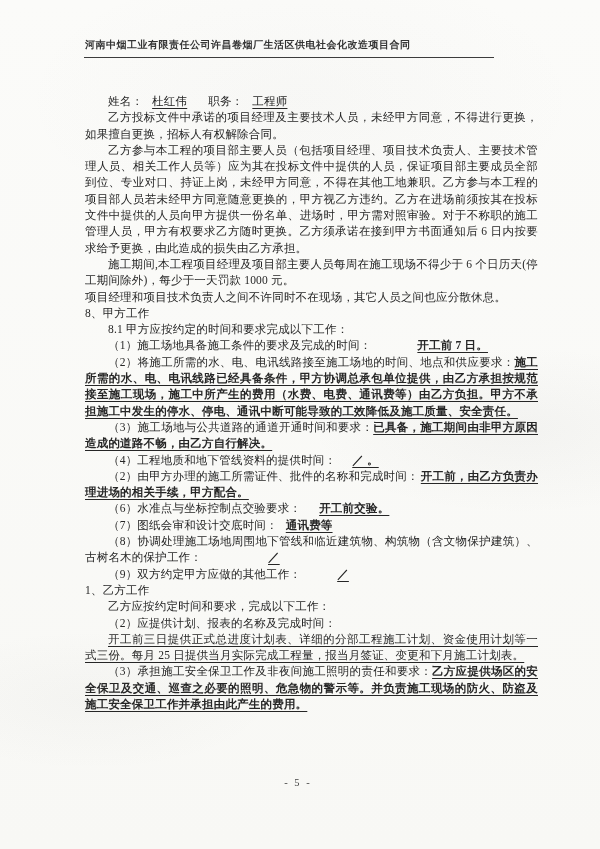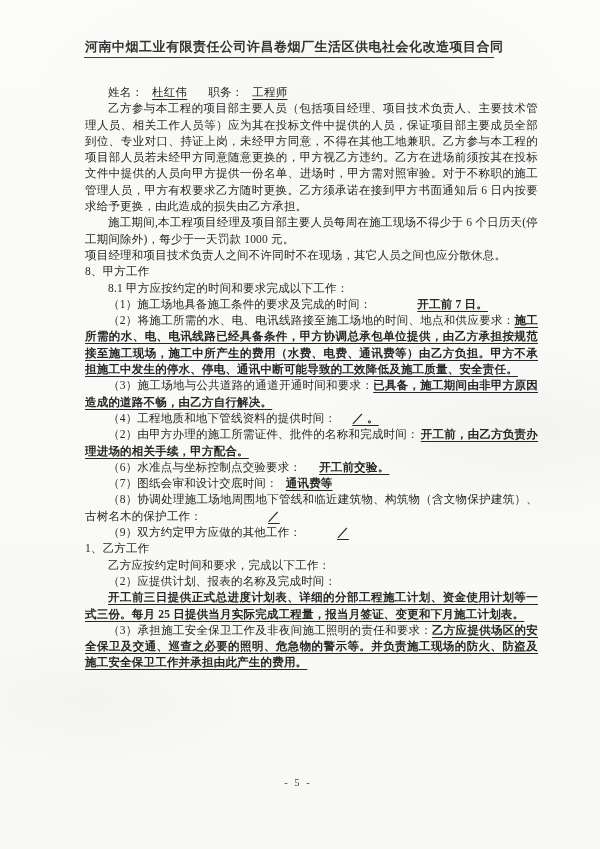--- a/index.html
+++ b/index.html
@@ -11,50 +11,49 @@
       radial-gradient(ellipse 300px 120px at 520px 430px, rgba(120,120,120,0.05), rgba(0,0,0,0) 70%),
       radial-gradient(ellipse 260px 100px at 90px 700px, rgba(120,120,120,0.04), rgba(0,0,0,0) 70%),
       radial-gradient(ellipse 400px 200px at 300px 100px, rgba(140,140,140,0.03), rgba(0,0,0,0) 70%),
       linear-gradient(#fbfbf9, #f8f8f5);
     font-family:"Liberation Serif","DejaVu Serif",serif;
     color:#262626;
     overflow:hidden;
   }
   .header-title {
     position:absolute; top:38px; left:85px; width:410px;
-    text-align:center;
-    font-size:13px; font-weight:bold; letter-spacing:0.5px;
+    font-size:10px; font-weight:bold; letter-spacing:0.5px;
     color:#333;
     white-space:nowrap;
   }
   .header-rule {
     position:absolute; top:57px; left:84px; width:410px;
     border-top:1.6px solid #3c3c3c;
   }
   .body-text {
-    position:absolute; top:84px; left:85px; width:453px;
+    position:absolute; top:93px; left:85px; width:453px;
     font-size:11.5px; line-height:16.3px;
     text-align:justify;
     letter-spacing:0.2px;
   }
   .body-text p { margin:0; text-indent:2em; }
   .body-text p.flush { text-indent:0; }
   .gap-s { display:inline-block; width:12px; }
   .u-name {
     text-decoration:underline;
     text-underline-offset:3px;
     padding:0 9px;
   }
   .fill {
     font-weight:bold;
     text-decoration:underline;
     text-underline-offset:3px;
   }
   .fill-block {
-    font-weight:bold;
+    font-weight:normal;
     text-decoration:underline;
     text-underline-offset:3px;
   }
   .pad-1 { padding:0 30px 0 46px; }
   .pad-4 { padding:0 16px; }
   .pad-5 { padding-left:2px; }
   .pad-6 { padding:0 46px 0 18px; }
   .pad-7 { padding:0 20px 0 8px; }
   .pad-8 { padding:0 66px; }
   .pad-9 { padding:0 36px; }
@@ -72,20 +71,21 @@
 
 <div class="page">
 
   <div class="header-title">河南中烟工业有限责任公司许昌卷烟厂生活区供电社会化改造项目合同</div>
   <div class="header-rule"></div>
 
   <div class="body-text">
 
     <p><span>姓名：</span><span class="u-name">杜红伟</span><span class="gap-s"></span><span>职务：</span><span class="u-name">工程师</span></p>
 
+    <p>乙方投标文件中承诺的项目经理及主要技术人员，未经甲方同意，不得进行更换，如果擅自更换，招标人有权解除合同。</p>
     <p>乙方参与本工程的项目部主要人员（包括项目经理、项目技术负责人、主要技术管理人员、相关工作人员等）应为其在投标文件中提供的人员，保证项目部主要成员全部到位、专业对口、持证上岗，未经甲方同意，不得在其他工地兼职。乙方参与本工程的项目部人员若未经甲方同意随意更换的，甲方视乙方违约。乙方在进场前须按其在投标文件中提供的人员向甲方提供一份名单、进场时，甲方需对照审验。对于不称职的施工管理人员，甲方有权要求乙方随时更换。乙方须承诺在接到甲方书面通知后 6 日内按要求给予更换，由此造成的损失由乙方承担。</p>
     <p>施工期间,本工程项目经理及项目部主要人员每周在施工现场不得少于 6 个日历天(停工期间除外)，每少于一天罚款 1000 元。</p>
     <p class="flush">项目经理和项目技术负责人之间不许同时不在现场，其它人员之间也应分散休息。</p>
 
     <p class="flush">8、甲方工作</p>
     <p>8.1 甲方应按约定的时间和要求完成以下工作：</p>
 
     <p><span>（1）施工场地具备施工条件的要求及完成的时间：</span><span class="fill pad-1">开工前 7 日。</span></p>
     <p><span>（2）将施工所需的水、电、电讯线路接至施工场地的时间、地点和供应要求：</span><span class="fill">施工所需的水、电、电讯线路已经具备条件，甲方协调总承包单位提供，由乙方承担按规范接至施工现场，施工中所产生的费用（水费、电费、通讯费等）由乙方负担。甲方不承担施工中发生的停水、停电、通讯中断可能导致的工效降低及施工质量、安全责任。</span></p>
     <p><span>（3）施工场地与公共道路的通道开通时间和要求：</span><span class="fill">已具备，施工期间由非甲方原因造成的道路不畅，由乙方自行解决。</span></p>

